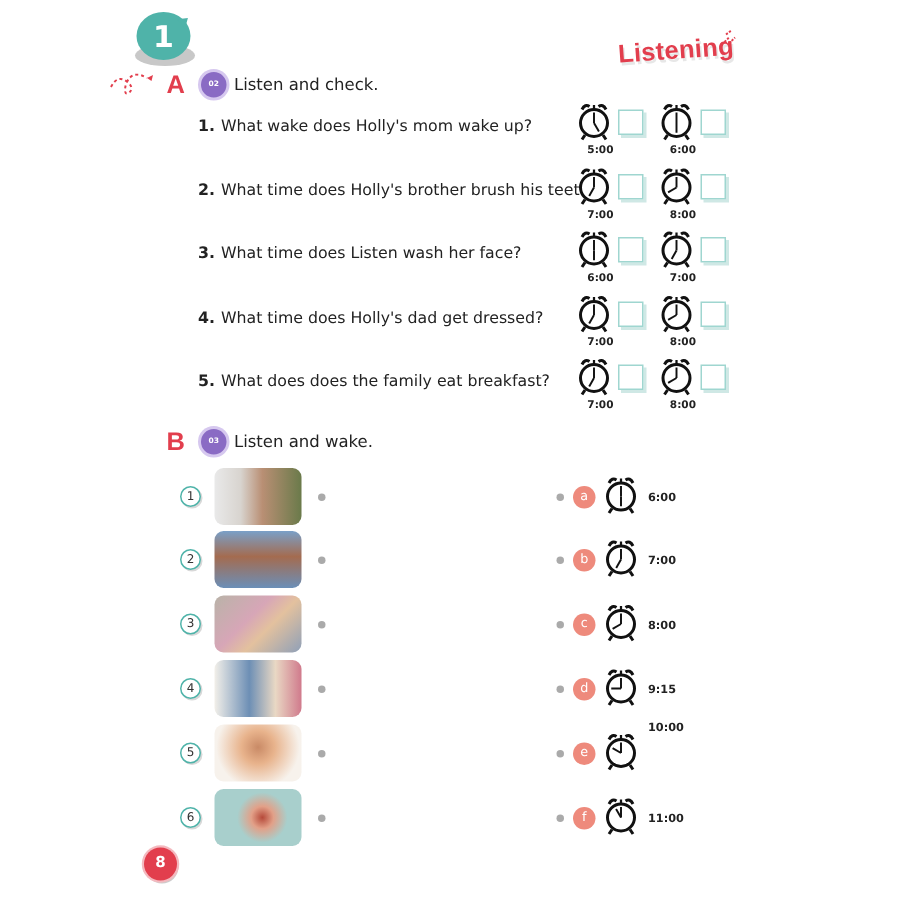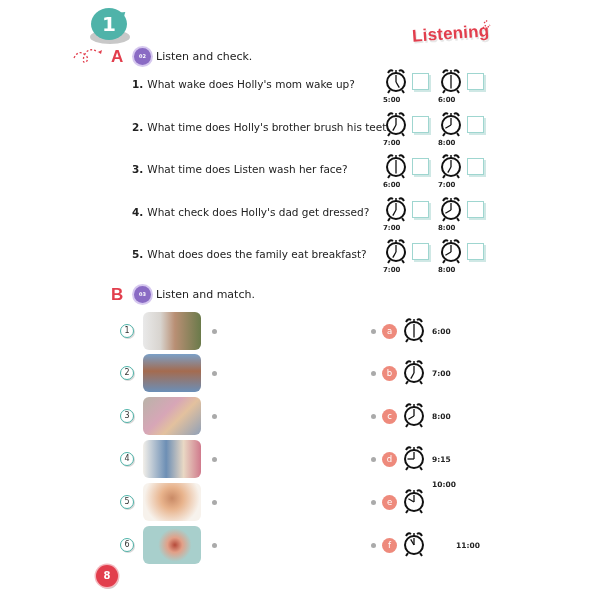--- a/index.html
+++ b/index.html
@@ -18,21 +18,21 @@
 
   .section-letter { position: absolute; font-weight: bold; color: #e23e4d; font-size: 17px; font-family: "Liberation Sans", sans-serif; }
   .audio-icon { position: absolute; width: 17px; height: 17px; border-radius: 50%; background: #8a6bc4; box-shadow: 0 0 0 2px #d6c8ef; }
   .audio-icon span { position: absolute; left: 0; right: 0; top: 5px; font-size: 5px; color: #fff; text-align: center; font-weight: bold; }
   .instruction { position: absolute; font-size: 11px; color: #222; font-family: "DejaVu Sans", sans-serif; text-align: right; }
 
   .question { position: absolute; left: 132px; font-size: 10.5px; color: #222; white-space: nowrap; font-family: "DejaVu Sans", sans-serif; }
   .question .num { font-weight: bold; margin-right: 4px; }
 
   .clock { position: absolute; width: 26px; height: 28px; }
-  .clock-label { position: absolute; font-size: 7px; font-weight: bold; color: #222; width: 26px; text-align: left; font-family: "DejaVu Sans", sans-serif; }
+  .clock-label { position: absolute; font-size: 7px; font-weight: bold; color: #222; width: 26px; text-align: right; font-family: "DejaVu Sans", sans-serif; }
   .check-box { position: absolute; width: 17px; height: 17px; border: 1.5px solid #9fd6d0; background: #fff; box-shadow: 2px 2px 0 #cfe8e5; }
 
   .num-circle { position: absolute; width: 14px; height: 14px; border-radius: 50%; border: 1.3px solid #4fb3a9; font-size: 8px; text-align: center; line-height: 12px; color: #333; background: #fff; box-shadow: 1px 1px 0 #d8d8d8; }
   .photo { position: absolute; left: 143px; width: 58px; height: 38px; border-radius: 6px; overflow: hidden; }
   .dot { position: absolute; width: 5px; height: 5px; border-radius: 50%; background: #aaa; }
   .letter-circle { position: absolute; width: 15px; height: 15px; border-radius: 50%; background: #ee8a7c; color: #fff; font-size: 8.5px; text-align: center; line-height: 15px; }
   .match-label { position: absolute; font-size: 7.5px; font-weight: bold; color: #222; font-family: "DejaVu Sans", sans-serif; }
 
   .page-num { position: absolute; left: 96px; top: 565px; width: 22px; height: 22px; border-radius: 50%; background: #e23e4d; color: #fff; font-size: 10px; font-weight: bold; text-align: center; line-height: 22px; box-shadow: 0 0 0 1.5px #f4b9bf, 1px 2px 0 #ccc; }
 </style>
@@ -146,21 +146,21 @@
     <line x1="13" y1="15" x2="13" y2="8" stroke="#111" stroke-width="1.3"></line>
     <line x1="13" y1="15" x2="9.8" y2="20.6" stroke="#111" stroke-width="1.3"></line>
     <line x1="7" y1="23" x2="5" y2="26" stroke="#111" stroke-width="2"></line>
     <line x1="19" y1="23" x2="21" y2="26" stroke="#111" stroke-width="2"></line>
   </svg></div>
       <div class="clock-label" style="left:438px; top:181px;">7:00</div>
       <div class="check-box" style="left:467px; top:158px;"></div>
     </div>
     <div>
     <div class="question" style="top:206px;">
-      <span class="num">4.</span><span>What check does Holly's dad get dressed?</span>
+      <span class="num">4.</span><span>What time does Holly's dad get dressed?</span>
     </div>
       <div class="clock" style="left:383px; top:195px;"><svg viewBox="0 0 26 28" width="26" height="28">
     <path d="M5 6 Q7 2 10 4" fill="none" stroke="#111" stroke-width="2"></path>
     <path d="M21 6 Q19 2 16 4" fill="none" stroke="#111" stroke-width="2"></path>
     <line x1="13" y1="3" x2="13" y2="6" stroke="#111" stroke-width="1.5"></line>
     <circle cx="13" cy="15" r="9" fill="#fff" stroke="#111" stroke-width="2"></circle>
     <line x1="13" y1="15" x2="13" y2="8" stroke="#111" stroke-width="1.3"></line>
     <line x1="13" y1="15" x2="9.8" y2="20.6" stroke="#111" stroke-width="1.3"></line>
     <line x1="7" y1="23" x2="5" y2="26" stroke="#111" stroke-width="2"></line>
     <line x1="19" y1="23" x2="21" y2="26" stroke="#111" stroke-width="2"></line>
@@ -208,21 +208,21 @@
   </svg></div>
       <div class="clock-label" style="left:438px; top:266px;">8:00</div>
       <div class="check-box" style="left:467px; top:243px;"></div>
     </div>
   </div>
 
 <div class="section-letter" style="left:111px; top:285px;">B</div>
 <div class="audio-icon" style="left:134px; top:286px;">
     <span>03</span>
   </div>
-<div class="instruction" style="left:156px; top:288px;">Listen and match.</div>
+<div class="instruction" style="left:156px; top:288px;">Listen and wake.</div>
 
 <div id="match-rows">
     <div>
     <div class="num-circle" style="left:120px; top:324px;">1</div>
     <div class="photo" style="top:312px; background:linear-gradient(90deg,#e9e9e9 0%,#d8d4cf 30%,#b98f74 55%,#6a7a4a 100%);"></div>
     <div class="dot" style="left:212px; top:329px;"></div>
     <div class="dot" style="left:371px; top:329px;"></div>
     <div class="letter-circle" style="left:382px; top:324px;">a</div>
     <div class="clock" style="left:401px; top:316px;"><svg viewBox="0 0 26 28" width="26" height="28">
     <path d="M5 6 Q7 2 10 4" fill="none" stroke="#111" stroke-width="2"></path>
@@ -317,17 +317,17 @@
     <div class="clock" style="left:401px; top:530px;"><svg viewBox="0 0 26 28" width="26" height="28">
     <path d="M5 6 Q7 2 10 4" fill="none" stroke="#111" stroke-width="2"></path>
     <path d="M21 6 Q19 2 16 4" fill="none" stroke="#111" stroke-width="2"></path>
     <line x1="13" y1="3" x2="13" y2="6" stroke="#111" stroke-width="1.5"></line>
     <circle cx="13" cy="15" r="9" fill="#fff" stroke="#111" stroke-width="2"></circle>
     <line x1="13" y1="15" x2="13" y2="8" stroke="#111" stroke-width="1.3"></line>
     <line x1="13" y1="15" x2="9.7" y2="9.4" stroke="#111" stroke-width="1.3"></line>
     <line x1="7" y1="23" x2="5" y2="26" stroke="#111" stroke-width="2"></line>
     <line x1="19" y1="23" x2="21" y2="26" stroke="#111" stroke-width="2"></line>
   </svg></div>
-    <div class="match-label" style="left:456px; top:541px;text-align:right;">11:00</div>
+    <div class="match-label" style="left:432px; top:541px;text-align:right;">11:00</div>
     </div>
   </div>
 
 <div class="page-num">8</div>
 
 </body></html>

